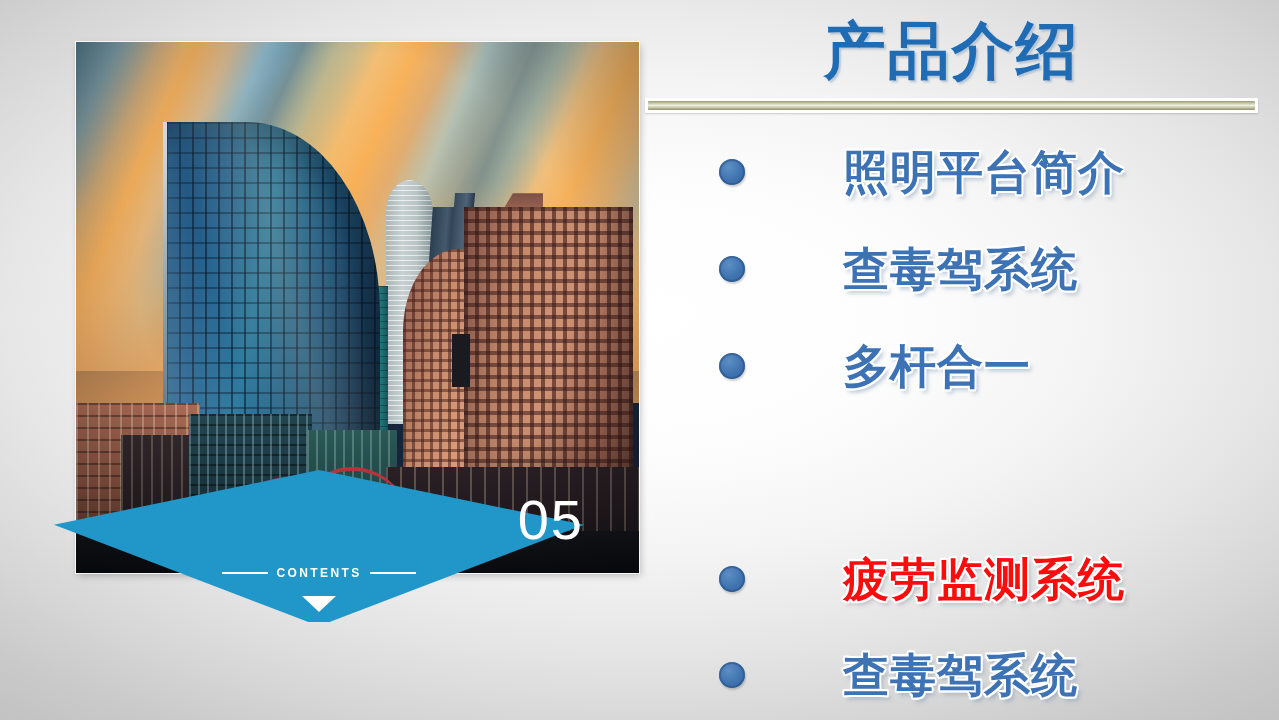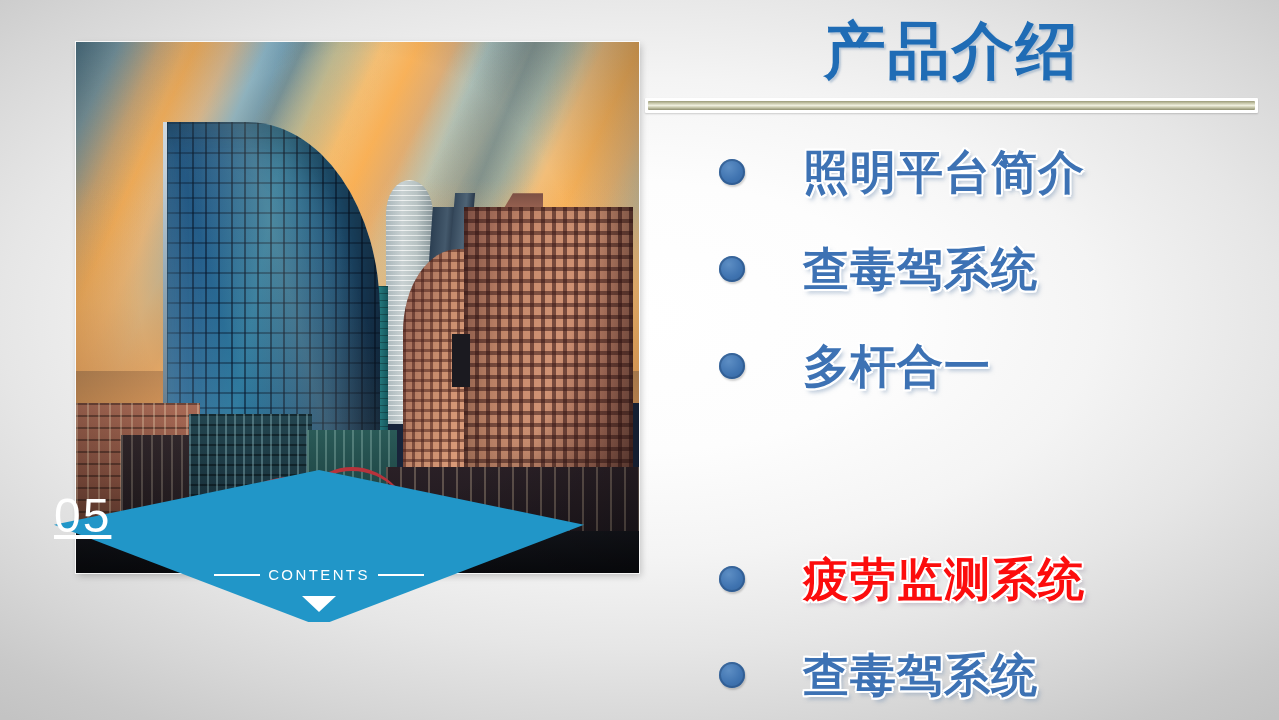--- a/index.html
+++ b/index.html
@@ -180,31 +180,31 @@
   .banner{
     position:absolute;left:54px;top:470px;width:530px;height:152px;
     background:#2196c8;
     clip-path:polygon(0% 36%, 50% 0%, 100% 36%, 52% 100%, 50% 100%, 48% 100%);
   }
   .banner-inner{
     position:absolute;left:54px;top:470px;width:530px;height:152px;
     pointer-events:none;
   }
   .num-05{
-    position:absolute;left:0;right:0;top:22px;text-align:left;
-    color:#ffffff;font-size:48px;font-weight:300;letter-spacing:2px;
-    font-family:"Liberation Sans","DejaVu Sans",sans-serif;line-height:1;text-decoration:underline;
+    position:absolute;left:0;right:0;top:22px;text-align:right;
+    color:#ffffff;font-size:56px;font-weight:300;letter-spacing:2px;
+    font-family:"Liberation Sans","DejaVu Sans",sans-serif;line-height:1;
   }
   .contents-row{
     position:absolute;left:0;right:0;top:96px;
     display:flex;align-items:center;justify-content:center;gap:8px;
   }
   .cline{display:block;width:46px;height:2px;background:#ffffff;}
   .contents-text{
-    color:#ffffff;font-size:15px;font-weight:normal;letter-spacing:2.4px;
+    color:#ffffff;font-size:12px;font-weight:bold;letter-spacing:2.4px;
   }
   .tri-down{
     position:absolute;left:50%;top:126px;transform:translateX(-50%);
     width:0;height:0;border-left:17px solid transparent;
     border-right:17px solid transparent;border-top:16px solid #ffffff;
   }
 
   
   .title{
     position:absolute;left:645px;top:12px;width:613px;
@@ -232,21 +232,21 @@
     position:absolute;left:0;width:100%;height:80px;
     display:flex;align-items:center;
   }
   .bullet{
     width:26px;height:26px;border-radius:50%;
     background:radial-gradient(circle at 38% 32%, #5d8ec4 0%, #3f73b0 55%, #33639c 100%);
     box-shadow:inset 0 0 0 2px rgba(40,80,130,.55), 1px 2px 2px rgba(0,0,0,.18);
     margin-left:74px;flex:0 0 auto;
   }
   .item-text{
-    margin-left:58px;font-size:46px;font-weight:bold;letter-spacing:1px;
+    margin-left:98px;font-size:46px;font-weight:bold;letter-spacing:1px;
     white-space:nowrap;line-height:1;
   }
   .t-blue{
     color:#3d72b4;
     text-shadow:
       -1.6px -1.6px 0 #ffffff, 1.6px -1.6px 0 #ffffff,
       -1.6px 1.6px 0 #ffffff, 1.6px 1.6px 0 #ffffff,
       0 -2px 0 #ffffff, 0 2px 0 #ffffff, -2px 0 0 #ffffff, 2px 0 0 #ffffff,
       3px 4px 4px rgba(110,140,175,.50);
   }

